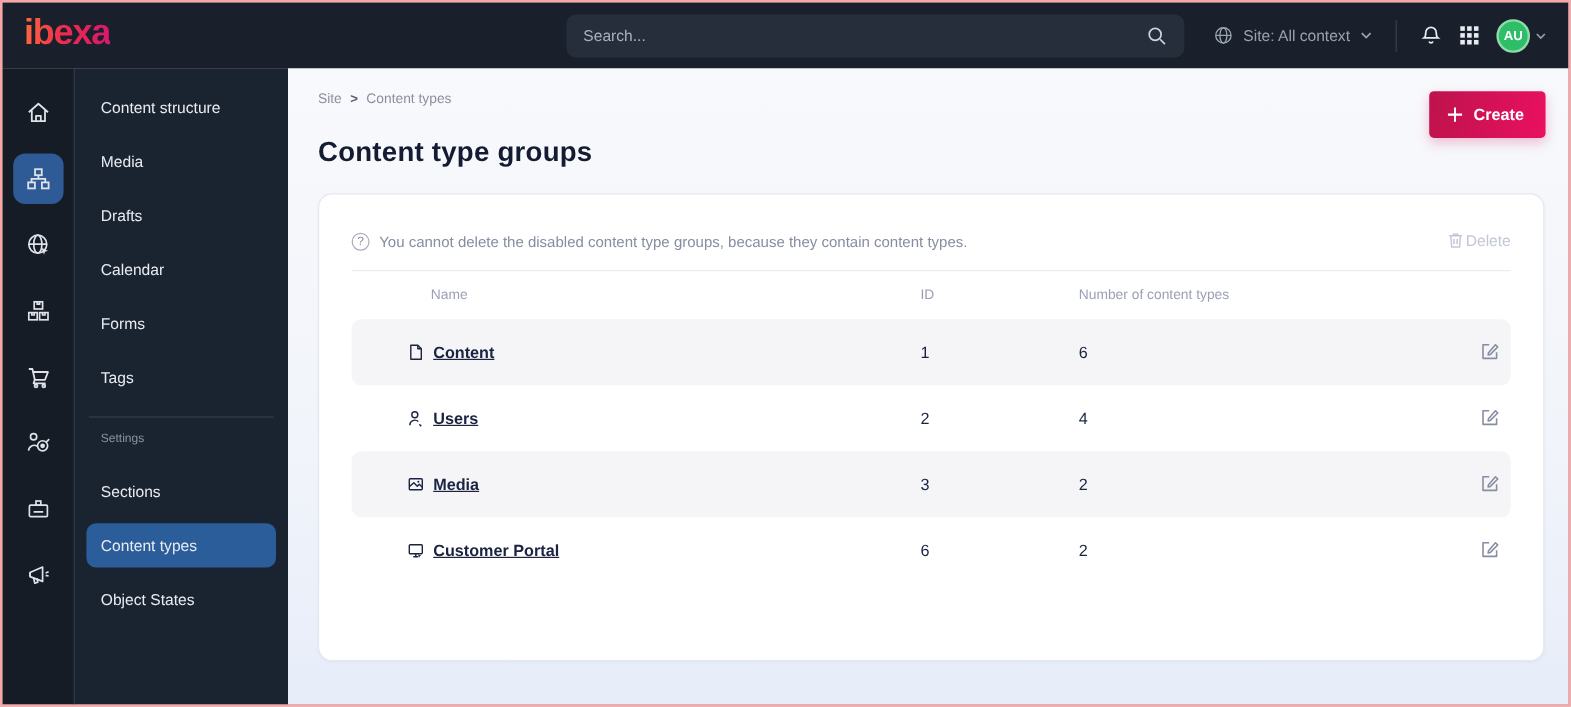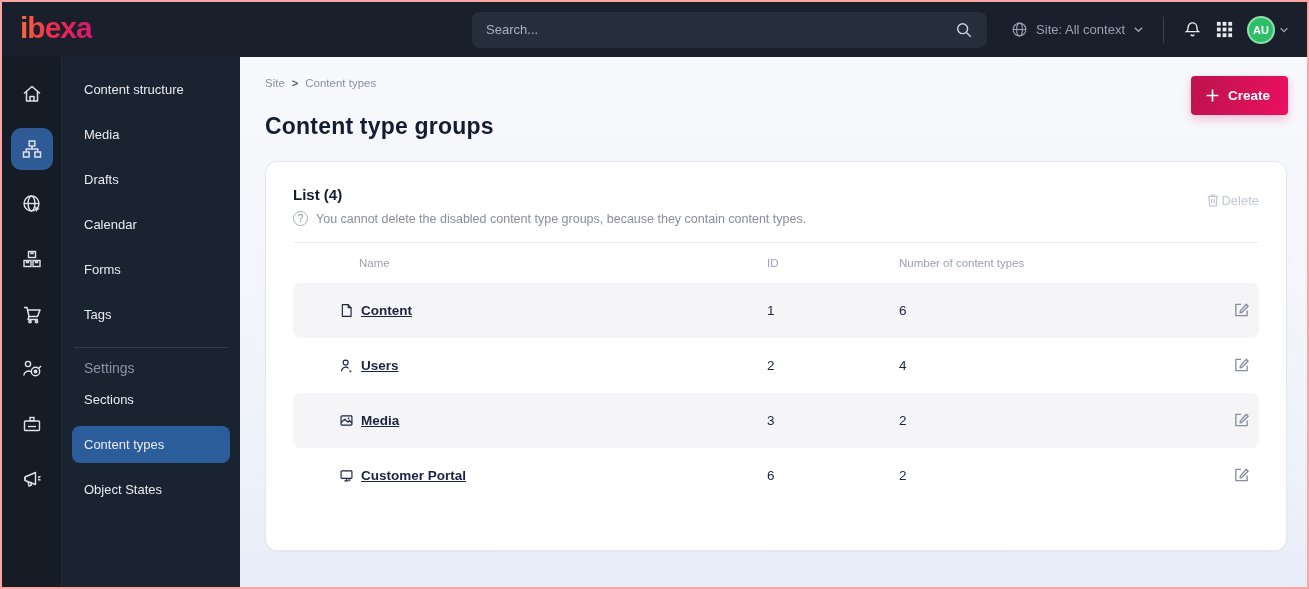--- a/index.html
+++ b/index.html
@@ -61,21 +61,21 @@
   .menu {
     width:178px; flex:0 0 178px; background:#1a2431; padding:14px 10px 0 10px;
     display:flex; flex-direction:column;
   }
   .menu-item {
     color:#e8ebf1; font-size:13px; padding:11px 12px; border-radius:8px;
     cursor:pointer; margin-bottom:8px;
   }
   .menu-item.active { background:#2c5d9b; }
   .menu-divider { height:1px; background:#333e4d; margin:6px 2px 12px 2px; }
-  .menu-section-label { color:#8a93a3; font-size:14px; padding:0 12px; margin-bottom:5px; }
+  .menu-section-label { color:#8a93a3; font-size:10px; padding:0 12px; margin-bottom:20px; }
 
   
   .main {
     flex:1; background:linear-gradient(180deg,#f8f9fc 0%,#f1f4fa 60%,#e7edf9 100%);
     padding:20px 20px 0 25px; position:relative; overflow:hidden;
   }
   .breadcrumb { font-size:11.5px; color:#8b90a0; display:flex; align-items:center; gap:7px; }
   .breadcrumb .crumb { cursor:pointer; }
   .breadcrumb .sep { color:#5b6170; font-weight:bold; font-size:11px; }
   .create-btn {
@@ -290,21 +290,20 @@
           </svg>
         </span>
         <span>Create</span>
       </button>
 
       <div class="page-title">Content type groups</div>
 
       <div class="card">
         <div class="card-head">
           <div>
-            <div class="list-title">List (4)</div>
             <div class="info-line">
               <span class="q-icon"></span>
               <span>You cannot delete the disabled content type groups, because they contain content types.</span>
             </div>
           </div>
           <button class="delete-btn" disabled="">
             <span class="icon">
               <svg width="16" height="16" viewBox="0 0 18 18" fill="none" stroke="#c3c7d6" stroke-width="1.4">
                 <path d="M3 5 H15"></path>
                   <path d="M7 5 V3.5 H11 V5"></path>

